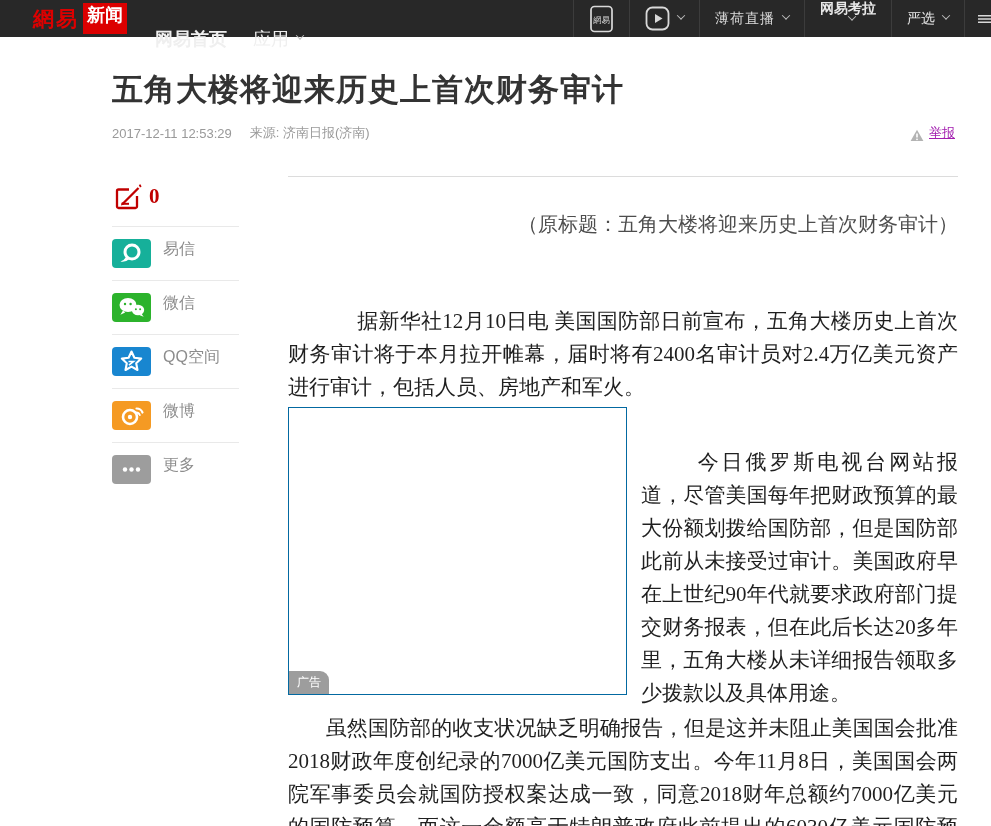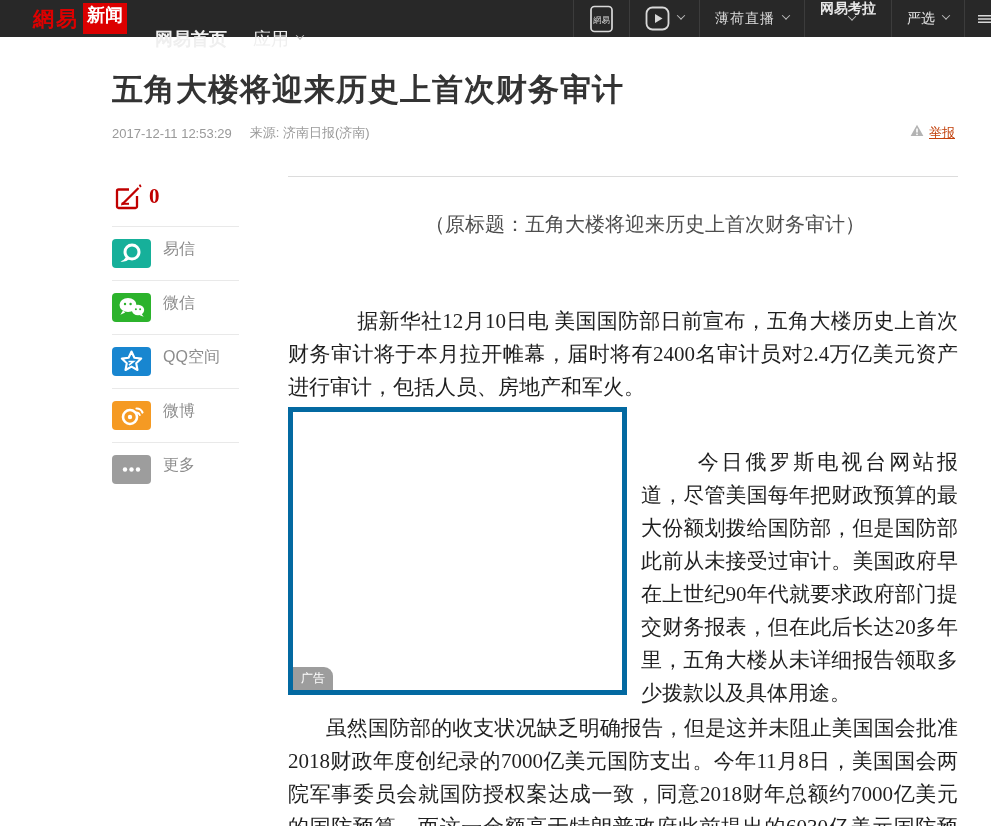--- a/index.html
+++ b/index.html
@@ -25,44 +25,44 @@
   .nav-cell.bold { font-weight:bold;flex-direction:column; }
   .nav-cell.menu-cell { width:27px; padding:0 0 0 13px; overflow:hidden; }
 
   
   .article-title { margin:32px 36px 0 112px; font-size:31px; font-weight:bold;
                    color:#333; letter-spacing:1px; }
   .meta-row { display:flex; align-items:center; margin:13px 36px 0 112px;
               font-size:13px; color:#999; }
   .meta-src { margin-left:18px; }
   .meta-src-name { cursor:pointer; }
-  .report { margin-left:auto; display:flex; align-items:flex-start; gap:5px; cursor:pointer; color:#c2410c;text-decoration:underline; }
+  .report { margin-left:auto; display:flex; align-items:flex-end; gap:5px; cursor:pointer; color:#a21caf;text-decoration:underline; }
 
   
   .sidebar { position:absolute; left:112px; top:183px; width:127px; }
   .comment-row { display:flex; align-items:flex-start; gap:7px; padding-bottom:13px; cursor:pointer; }
   .comment-count { color:#c00000; font-family:"Liberation Serif","DejaVu Serif",serif;
                    font-weight:bold; font-size:21px; line-height:26px; }
   .share-item { display:flex; align-items:flex-start; gap:12px; padding:12px 0; border-top:1px solid #e9e9e9; cursor:pointer; }
   .share-badge { width:39px; height:29px; border-radius:4px; display:flex;
                  align-items:center; justify-content:center; flex:0 0 auto; }
   .share-label { font-size:16px; color:#8c8c8c; }
   .bg-yixin { background:#16b09a; } .bg-wechat { background:#2cb32c; }
   .bg-qzone { background:#1886d0; } .bg-weibo { background:#f59a23; }
   .bg-more  { background:#9d9d9d; }
 
   
   .main { margin:34px 33px 0 288px; }
   .top-divider { border-top:1px solid #dcdcdc; }
   .body-text { font-family:"Liberation Serif","DejaVu Serif",serif; color:#1f1f1f;
                font-size:21px; line-height:33px; text-align:justify; }
   .orig-title { margin-top:32px; font-size:20px; line-height:30px; color:#4d4d4d;
-                text-indent:2.2em; text-align:center; }
+                text-indent:2.2em; text-align:right; }
   .p1 { margin-top:66px; text-indent:3.3em; }
-  .adbox { float:left; width:339px; height:288px; border:5px solid #0369a1;
+  .adbox { float:left; width:339px; height:288px; border:1px solid #0369a1;
            margin:3px 14px 8px 0; position:relative; background:#fff; }
   .ad-tag { position:absolute; left:0; bottom:0; background:rgba(140,140,140,.85);
             color:#fff; font-size:12px; line-height:12px; padding:5px 8px 6px;
             border-top-right-radius:9px; font-family:"Liberation Sans",sans-serif; }
   .p2 { margin-top:42px; text-indent:2.7em; }
   .p3 { clear:left; margin-top:2px; text-indent:1.8em; }
 </style>
 </head>
 <body>
 

